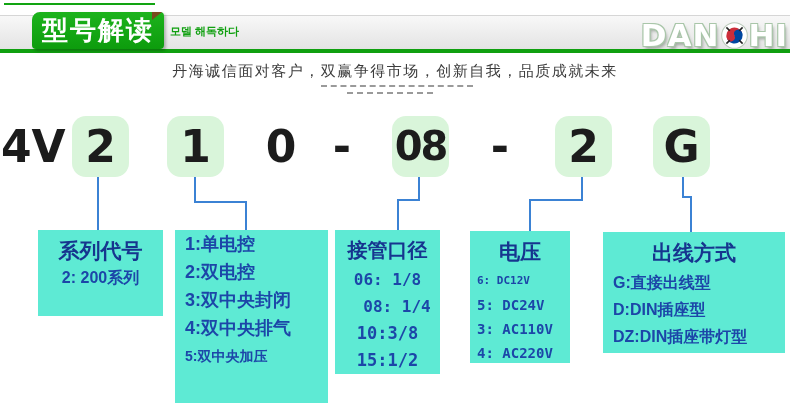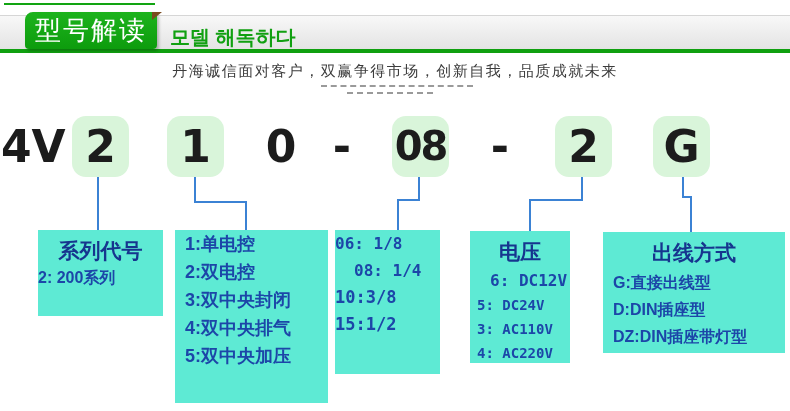--- a/index.html
+++ b/index.html
@@ -8,30 +8,30 @@
     overflow:hidden; font-family:"Liberation Sans", sans-serif;
   }
   
   .top-accent { position:absolute; left:4px; top:3px; width:151px; height:2px; background:#12a412; }
   .gray-bar {
     position:absolute; left:0; top:15px; width:790px; height:34px;
     background:linear-gradient(#f8f8f8,#e3e3e3); border-top:1px solid #d6d6d6;
   }
   .green-underline { position:absolute; left:0; top:49px; width:790px; height:4px; background:#10a010; }
   .banner-tab {
-    position:absolute; left:25px; top:12px; width:132px; height:37px;
+    position:absolute; left:32px; top:12px; width:132px; height:37px;
     background:linear-gradient(#1db31d,#0d9c0d); border-radius:8px 4px 4px 4px;
-    color:#fff; font-weight:normal; font-size:26px; letter-spacing:2px;
+    color:#fff; font-weight:bold; font-size:26px; letter-spacing:2px;
     text-align:center; line-height:37px; box-shadow:2px 2px 3px rgba(0,0,0,0.25);
   }
   .banner-fold {
     position:absolute; left:152px; top:12px; width:0; height:0;
     border-top:8px solid #7a4a1e; border-right:10px solid transparent;
   }
-  .korean-sub { position:absolute; left:170px; top:24px; font-size:20px; font-weight:bold; color:#11a011; }
+  .korean-sub { position:absolute; left:170px; top:24px; font-size:11px; font-weight:bold; color:#11a011; }
   .logo { position:absolute; right:2px; top:17px; display:flex; align-items:center; }
   .logo span {
     font-family:"DejaVu Sans", sans-serif; font-weight:800; font-size:31px; color:#ffffff;
     letter-spacing:1px;
     text-shadow:-1px -1px 0 #a9c6a9, 1px -1px 0 #a9c6a9, -1px 1px 0 #a9c6a9,
                 1px 1px 0 #a9c6a9, 2px 3px 3px rgba(80,100,80,.45);
   }
   .flag { width:27px; height:27px; margin:0 1px; }
   
   .slogan {
@@ -47,36 +47,55 @@
   }
   .code-seg.hl { background:#d9f5da; border-radius:14px; width:57px; }
   
   .vline, .hline { position:absolute; background:#3b82d4; }
   .vline { width:2px; }
   .hline { height:2px; }
   
   .lbox { position:absolute; background:#5eead4; color:#1c46a8; }
   .ltitle { font-weight:bold; color:#16358e; text-align:center; padding-top:7px; font-size:20px; }
   .litem { font-weight:bold; }
-  .items-center .litem { }
+  .items-center .litem { text-align:center; }
   .items-left .litem { text-align:left; padding-left:10px; }
   .mono { font-family:"DejaVu Sans Mono", monospace; }
 </style>
 </head>
 <body>
 
 <div class="stage">
 
   <div class="top-accent"></div>
   <div class="gray-bar"></div>
   <div class="green-underline"></div>
   <div class="banner-tab">型号解读</div>
   <div class="banner-fold"></div>
   <div class="korean-sub">모델 해독하다</div>
 
+  <div class="logo">
+    <span>DAN</span>
+    <svg class="flag" viewBox="0 0 40 40">
+      <circle cx="20" cy="20" r="19" fill="#ffffff" stroke="#b9c9b9" stroke-width="1.5"></circle>
+      <g transform="rotate(-25 20 20)">
+        <path d="M8,20 a12,12 0 0 1 24,0 Z" fill="#cd2e3a"></path>
+        <path d="M32,20 a12,12 0 0 1 -24,0 Z" fill="#0047a0"></path>
+        <circle cx="14" cy="20" r="6" fill="#cd2e3a"></circle>
+        <circle cx="26" cy="20" r="6" fill="#0047a0"></circle>
+      </g>
+      <g stroke="#222" stroke-width="2.4">
+        <line x1="8" y1="8" x2="13" y2="13"></line>
+        <line x1="32" y1="8" x2="27" y2="13"></line>
+        <line x1="8" y1="32" x2="13" y2="27"></line>
+        <line x1="32" y1="32" x2="27" y2="27"></line>
+      </g>
+    </svg>
+    <span>HI</span>
+  </div>
 
   <div class="slogan">丹海诚信面对客户，双赢争得市场，创新自我，品质成就未来</div>
   <div class="squiggle1"></div>
   <div class="squiggle2"></div>
 
   <div class="code-seg" style="left:1px;   width:46px;">4V</div>
   <div class="code-seg hl" style="left:72px;">2</div>
   <div class="code-seg hl" style="left:167px;">1</div>
   <div class="code-seg" style="left:257px; width:48px;">0</div>
   <div class="code-seg" style="left:318px; width:48px;">-</div>
@@ -106,33 +125,34 @@
   <div class="lbox items-center" style="left:38px; top:230px; width:125px; height:86px;">
     <div class="ltitle" style="font-size:21px;">系列代号</div>
     <div class="litem" style="font-size:16px; line-height:26px;">2: 200系列</div>
   </div>
 
   <div class="lbox items-left" style="left:175px; top:230px; width:153px; height:173px;">
     <div class="litem" style="font-size:18px; line-height:28px;">1:单电控</div>
     <div class="litem" style="font-size:18px; line-height:28px;">2:双电控</div>
     <div class="litem" style="font-size:18px; line-height:28px;">3:双中央封闭</div>
     <div class="litem" style="font-size:18px; line-height:28px;">4:双中央排气</div>
-    <div class="litem" style="font-size:18px; line-height:28px;">5:双中央加压</div>
+    <div class="litem" style="font-size:14px; line-height:28px;">5:双中央加压</div>
   </div>
 
   <div class="lbox items-center" style="left:335px; top:230px; width:105px; height:144px;">
+    <div class="ltitle" style="font-size:20px; padding-bottom:2px;">接管口径</div>
     <div class="litem mono" style="font-size:16px; line-height:27px;">06: 1/8</div>
     <div class="litem mono" style="font-size:16px; line-height:27px;padding-left:19px;">08: 1/4</div>
     <div class="litem mono" style="font-size:17px; line-height:27px;">10:3/8</div>
     <div class="litem mono" style="font-size:17px; line-height:27px;">15:1/2</div>
   </div>
 
   <div class="lbox items-left" style="left:470px; top:231px; width:100px; height:132px;">
     <div class="ltitle" style="font-size:21px; padding-bottom:3px;">电压</div>
-    <div class="litem mono" style="font-size:16px; line-height:24px; padding-left:20px;">6: DC12V</div>
+    <div class="litem mono" style="font-size:11px; line-height:24px; padding-left:7px;">6: DC12V</div>
     <div class="litem mono" style="font-size:14px; line-height:24px; padding-left:7px;">5: DC24V</div>
     <div class="litem mono" style="font-size:14px; line-height:24px; padding-left:7px;">3: AC110V</div>
     <div class="litem mono" style="font-size:14px; line-height:24px; padding-left:7px;">4: AC220V</div>
   </div>
 
   <div class="lbox items-left" style="left:603px; top:232px; width:182px; height:121px;">
     <div class="ltitle" style="font-size:21px; padding-bottom:2px;">出线方式</div>
     <div class="litem" style="font-size:16px; line-height:27px;">G:直接出线型</div>
     <div class="litem" style="font-size:16px; line-height:27px;">D:DIN插座型</div>
     <div class="litem" style="font-size:16px; line-height:27px;">DZ:DIN插座带灯型</div>

